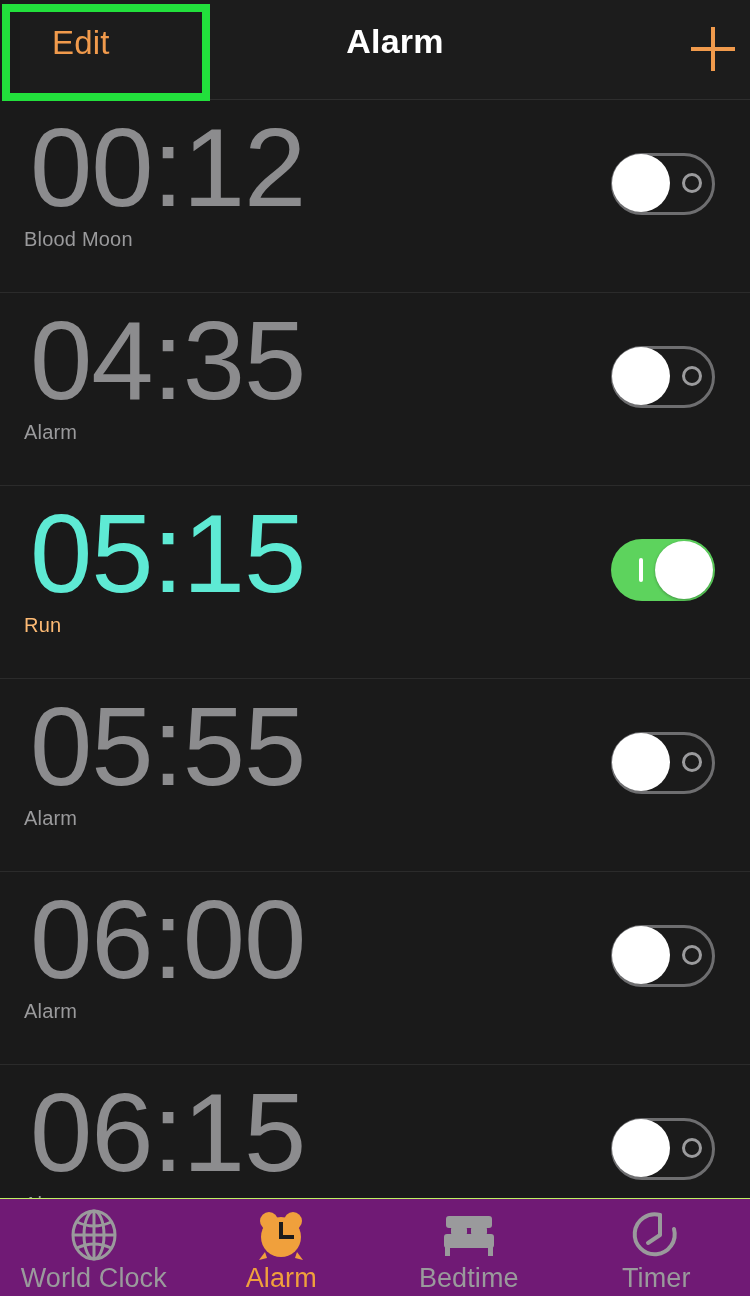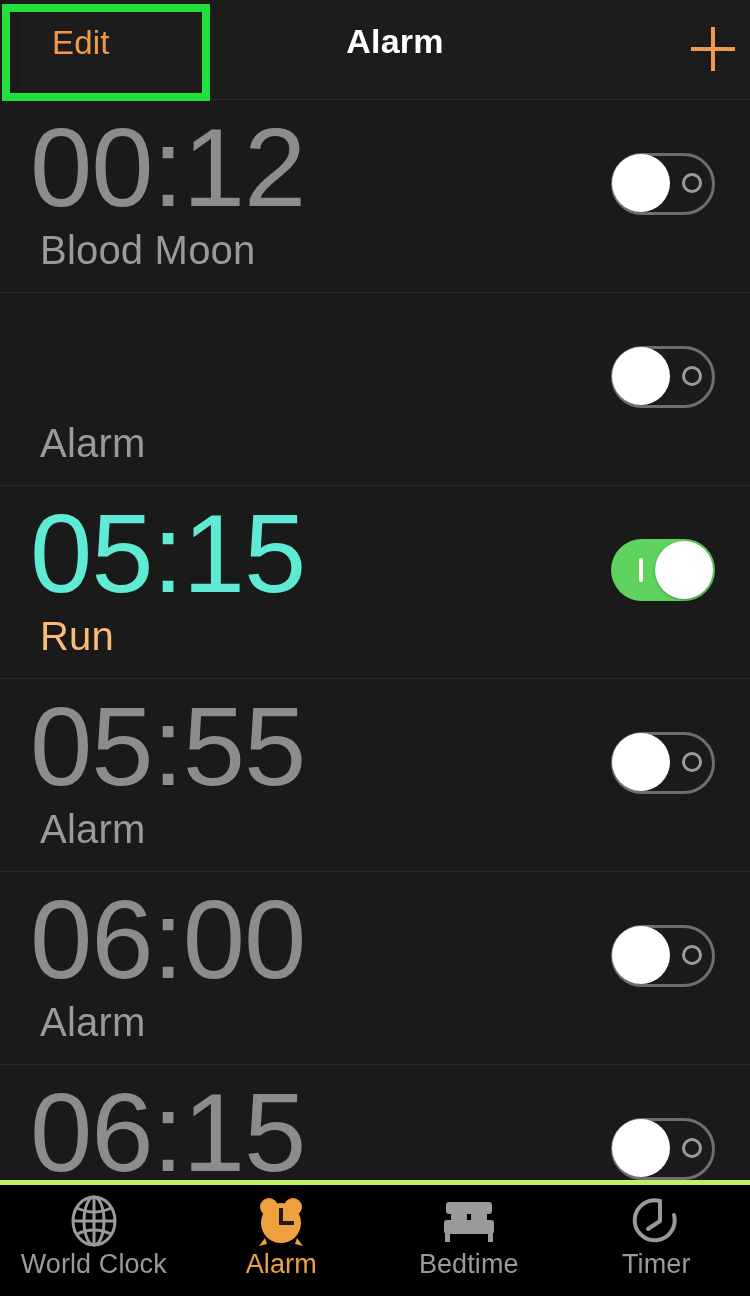--- a/index.html
+++ b/index.html
@@ -108,23 +108,23 @@
     top: 12px;
     font-size: 112px;
     font-weight: 200;
     line-height: 1;
     letter-spacing: -1px;
     color: #8c8c8e;
     font-family: "Liberation Sans", sans-serif;
   }
   .alarm-label {
     position: absolute;
-    left: 40px;
+    left: 24px;
     top: 128px;
-    font-size: 40px;
+    font-size: 20px;
     color: #9a9a9c;
     letter-spacing: 0.2px;
   }
   .alarm-row.on .alarm-time { color: #5eead4; }
   .alarm-row.on .alarm-label { color: #fdba74; }
 
   
   .toggle {
     position: absolute;
     right: 35px;
@@ -175,23 +175,23 @@
     background: #ffffff;
     border-radius: 2px;
   }
 
   
   #tabbar {
     position: absolute;
     left: 0;
     bottom: 0;
     width: 750px;
-    height: 116px;
-    background: #000000;
-    border-top: 5px solid #bef264;
+    height: 98px;
+    background: #701a75;
+    border-top: 1px solid #bef264;
     box-sizing: border-box;
     display: flex;
     z-index: 30;
   }
   .tab {
     flex: 1 1 20%;
     position: relative;
     display: flex;
     flex-direction: column;
     align-items: center;
@@ -235,20 +235,21 @@
   <div id="alarm-list">
       <div class="alarm-row">
         <div class="alarm-time">00:12</div>
         <div class="alarm-label">Blood Moon</div>
         <div class="toggle off">
           <span class="mark"></span>
           <span class="knob"></span>
         </div>
       </div>
       <div class="alarm-row">
+        <div class="alarm-time">04:35</div>
         <div class="alarm-label">Alarm</div>
         <div class="toggle off">
           <span class="mark"></span>
           <span class="knob"></span>
         </div>
       </div>
       <div class="alarm-row on">
         <div class="alarm-time">05:15</div>
         <div class="alarm-label">Run</div>
         <div class="toggle on">

